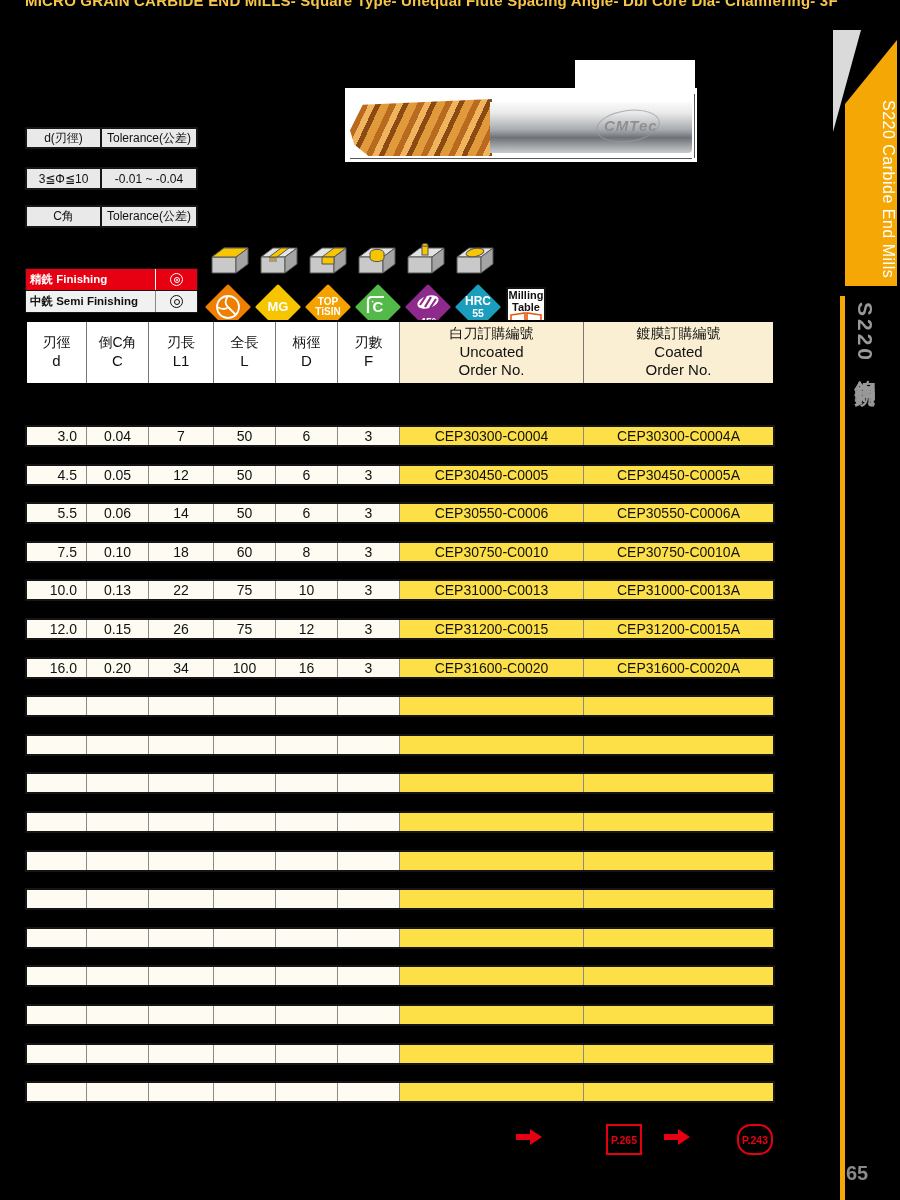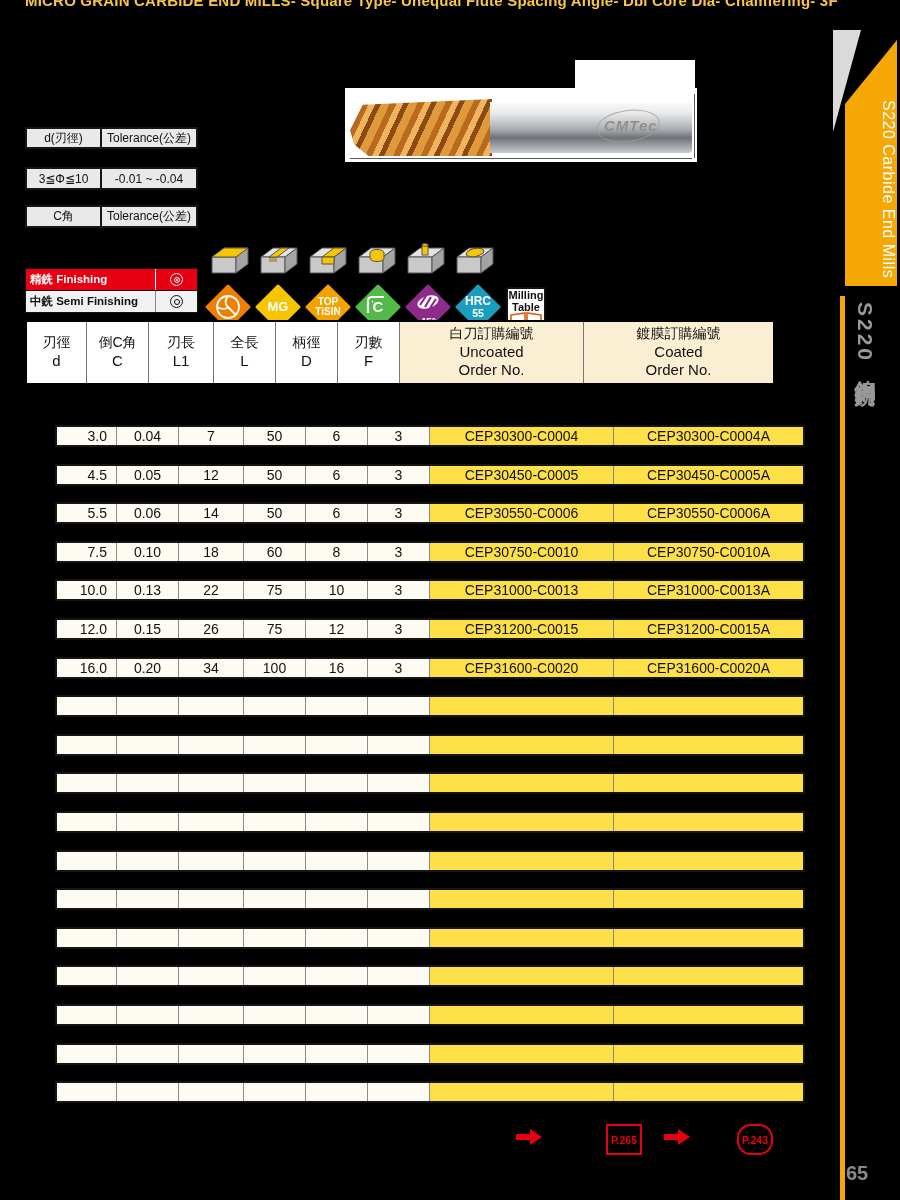--- a/index.html
+++ b/index.html
@@ -66,21 +66,21 @@
          border:2.5px solid #000;display:grid;
          grid-template-columns:60px 62px 65px 62px 62px 62px 184px 1fr;background:#fff;}
   .th{display:flex;flex-direction:column;align-items:center;justify-content:center;
       color:#111;border-right:1px solid #777;line-height:1.25;}
   .th:last-child{border-right:none;}
   .th.cream{background:#FAEFD2;justify-content:center;}
   .th .zh{font-size:14px;}
   .th .en{font-size:15px;}
   #tbody{position:absolute;left:25px;top:425px;width:750px;}
   .trow{width:750px;height:22px;box-sizing:border-box;border:2px solid #151515;display:grid;
-        grid-template-columns:60px 62px 65px 62px 62px 62px 184px 1fr;margin-bottom:16.6px;margin-left:30px;}
+        grid-template-columns:60px 62px 65px 62px 62px 62px 184px 1fr;margin-bottom:16.6px;}
   .td{background:#FEFBF2;border-right:1px solid #8a8a8a;font-size:14px;color:#111;
       display:flex;align-items:center;justify-content:center;overflow:hidden;}
   .td:last-child{border-right:none;}
   .td.cream{background:#fde047;}
   .td.c0{justify-content:flex-end;padding-right:9px;box-sizing:border-box;}
 
   
   .ref-arrow{position:absolute;width:26px;height:16px;}
   .ref-box{position:absolute;width:36px;height:31px;border:2px solid #E60012;box-sizing:border-box;
            color:#E60012;font-size:10.5px;font-weight:bold;display:flex;align-items:center;justify-content:center;}

